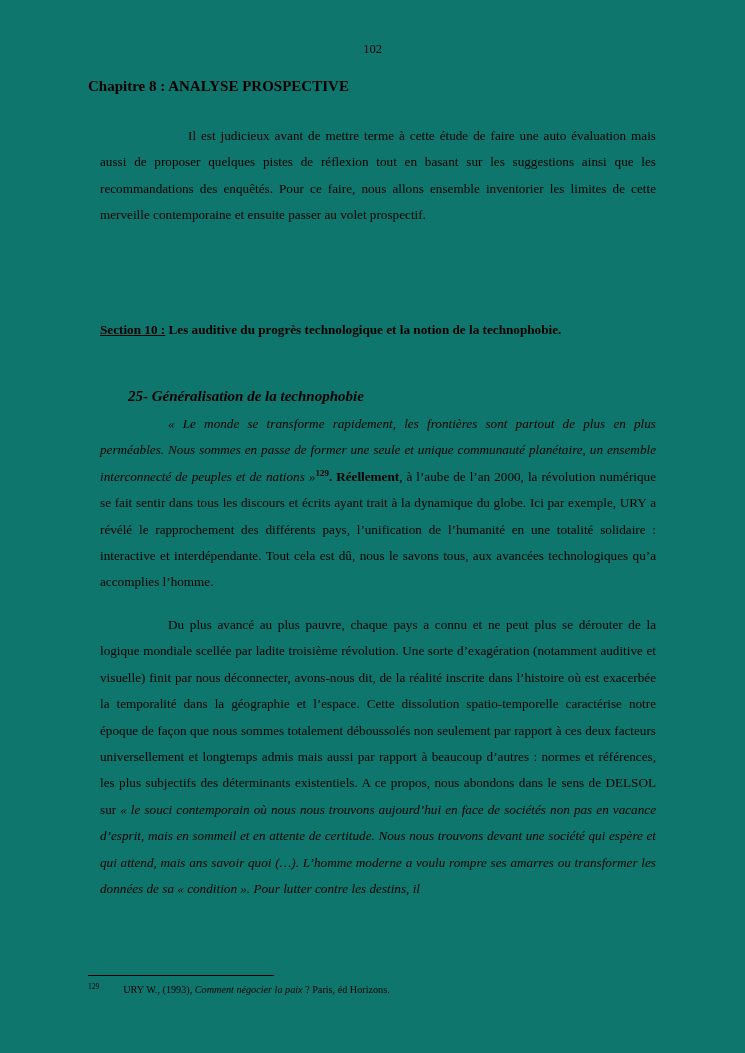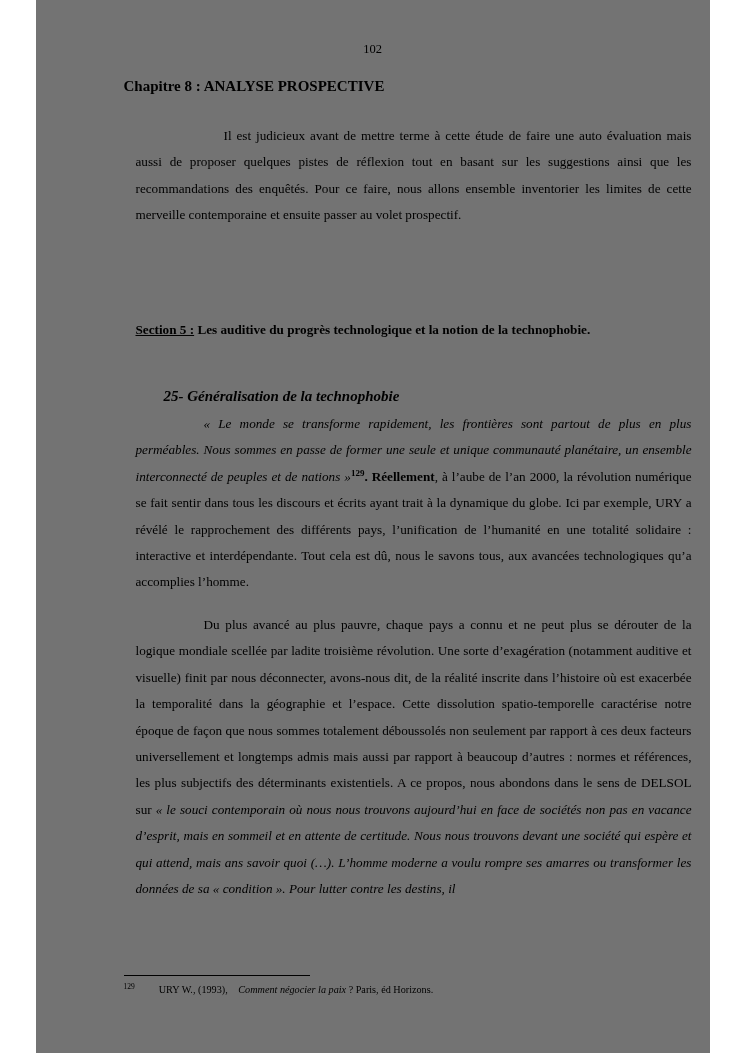--- a/index.html
+++ b/index.html
@@ -6,24 +6,24 @@
     margin: 0;
     padding: 0;
     background: #ffffff;
   }
   body {
     font-family: "Liberation Serif", serif;
     color: #000000;
   }
   .page {
     position: relative;
-    width: 674px;
+    width: 745px;
     height: 1053px;
     margin: 0 auto;
-    background: #737373;
+    background: #0f766e;
     box-sizing: border-box;
     overflow: hidden;
   }
   .page-number {
     position: absolute;
     top: 42px;
     left: 0;
     right: 0;
     text-align: center;
     font-size: 12.5px;
@@ -85,38 +85,38 @@
   }
   .footnote {
     font-size: 10.2px;
     line-height: 1.4;
   }
   .footnote sup {
     font-size: 7.5px;
     font-weight: normal;
   }
   .fn-bold { font-weight: normal; margin-left: 24px; }
-  .fn-it { font-style: italic; margin-left: 8px; }
+  .fn-it { font-style: italic; }
 </style>
 </head>
 <body>
 
 <div class="page">
 
   <div class="page-number">102</div>
 
   <div class="content">
 
     <div class="chapter-title">Chapitre 8 : ANALYSE PROSPECTIVE</div>
 
     <p class="indent-big">Il est judicieux avant de mettre  terme à cette étude de faire une auto évaluation mais aussi de proposer quelques pistes de réflexion tout en basant sur les suggestions ainsi que les recommandations des enquêtés. Pour ce faire, nous allons ensemble inventorier les limites de cette merveille contemporaine et ensuite passer au volet prospectif.</p>
 
     <div class="spacer-lg"></div>
 
-    <p class="section-head"><span class="underline">Section 5 :</span><span> Les auditive du progrès technologique et la notion de  la technophobie.</span></p>
+    <p class="section-head"><span class="underline">Section 10 :</span><span> Les auditive du progrès technologique et la notion de  la technophobie.</span></p>
 
     <div class="spacer-md"></div>
 
     <p class="sub-head">25- Généralisation de la technophobie</p>
 
     <p><span style="display:inline-block;width:68px"></span><span class="it">« Le monde se transforme rapidement, les frontières sont partout de plus en plus perméables. Nous sommes en passe de former une seule et unique communauté planétaire, un ensemble interconnecté de peuples et de nations »</span><sup>129</sup><span style="font-weight:bold">.</span><span style="font-weight:bold"> Réellement</span><span>, à l’aube de l’an 2000, la révolution numérique se fait sentir dans tous les discours et écrits ayant trait à la dynamique du globe. Ici par exemple, URY a révélé le rapprochement des différents pays, l’unification de l’humanité en une totalité solidaire : interactive et interdépendante.  Tout cela est dû, nous le savons tous, aux avancées technologiques qu’a accomplies l’homme.</span></p>
 
     <div class="spacer-sm"></div>
 
     <p><span style="display:inline-block;width:68px"></span><span>Du plus avancé au plus pauvre, chaque pays a connu et ne peut plus se dérouter de la logique mondiale scellée par ladite troisième révolution. Une sorte d’exagération (notamment auditive et visuelle) finit par nous déconnecter, avons-nous dit, de la réalité inscrite dans l’histoire où est exacerbée  la temporalité dans la géographie et l’espace. Cette dissolution spatio-temporelle caractérise notre époque de façon que nous sommes totalement déboussolés non seulement par rapport à ces deux facteurs universellement   et longtemps admis mais aussi par rapport à beaucoup d’autres : normes et références, les plus subjectifs des déterminants existentiels. A ce propos, nous abondons dans le sens de DELSOL sur </span><span class="it">« le souci contemporain où nous nous trouvons aujourd’hui en face de sociétés non pas en vacance d’esprit, mais en sommeil et en attente de certitude. Nous nous trouvons devant une société qui espère et qui attend, mais ans savoir quoi (…). L’homme moderne a voulu rompre ses amarres ou transformer les données de sa « condition ». Pour lutter contre les  destins, il</span></p>

